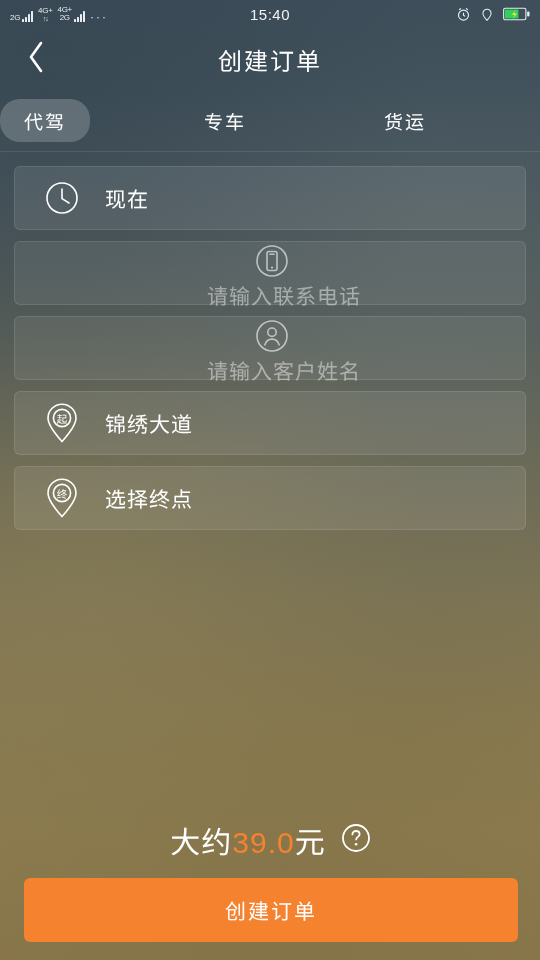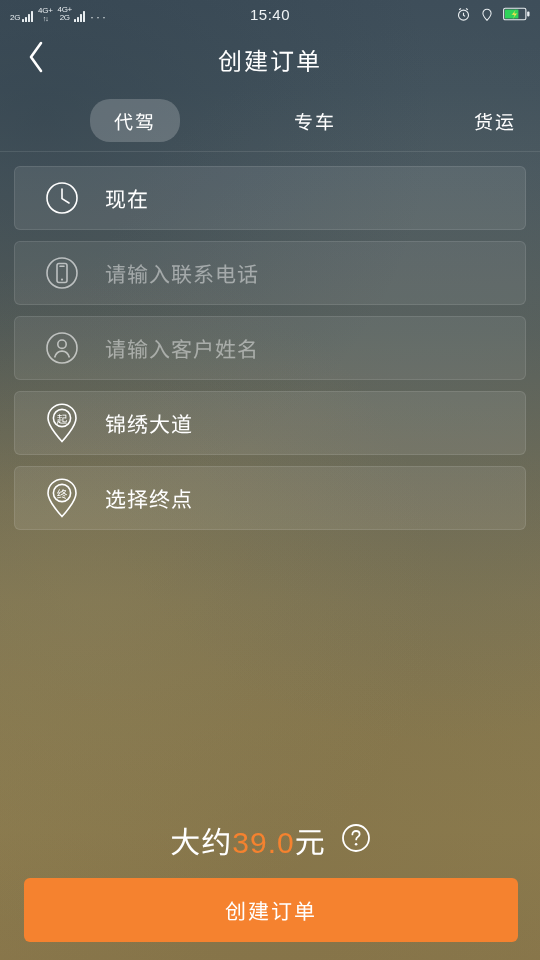--- a/index.html
+++ b/index.html
@@ -74,21 +74,21 @@
   .title{
     color:#ffffff; font-size:24px; letter-spacing:2px; font-weight:400;
   }
 
   
   .tabs{
     height:62px; display:flex; align-items:center;
     border-bottom:1px solid rgba(255,255,255,.10);
   }
   .tab{
-    flex:1; display:flex; align-items:center; justify-content:flex-end;
+    flex:1; display:flex; align-items:center; justify-content:flex-start;
     cursor:pointer;
   }
   .tab span{
     color:#ffffff; font-size:19px; letter-spacing:2px;
     padding:8px 24px; border-radius:20px; display:inline-block;
   }
   .tab.active span{
     background:rgba(255,255,255,.20);
   }
 
@@ -106,21 +106,21 @@
   .row .ico{
     width:38px; height:38px; flex:0 0 38px;
     display:flex; align-items:center; justify-content:center;
     margin-right:24px;
   }
   .row .ico svg{ display:block; }
   .row .txt{
     font-size:21px; letter-spacing:1px; color:#ffffff;
   }
   .row .txt.placeholder{ color:rgba(255,255,255,.45); }
-  .row.dim{ background:rgba(255,255,255,.07); }
+  .row.dim{ background:rgba(255,255,255,.07);flex-direction:column; }
 
   
   .footer{
     position:absolute; left:0; right:8px; bottom:0; z-index:3;
     padding:0 14px 18px 24px;
   }
   .price{
     display:flex; align-items:center; justify-content:center;
     gap:14px; margin-bottom:16px;
   }

